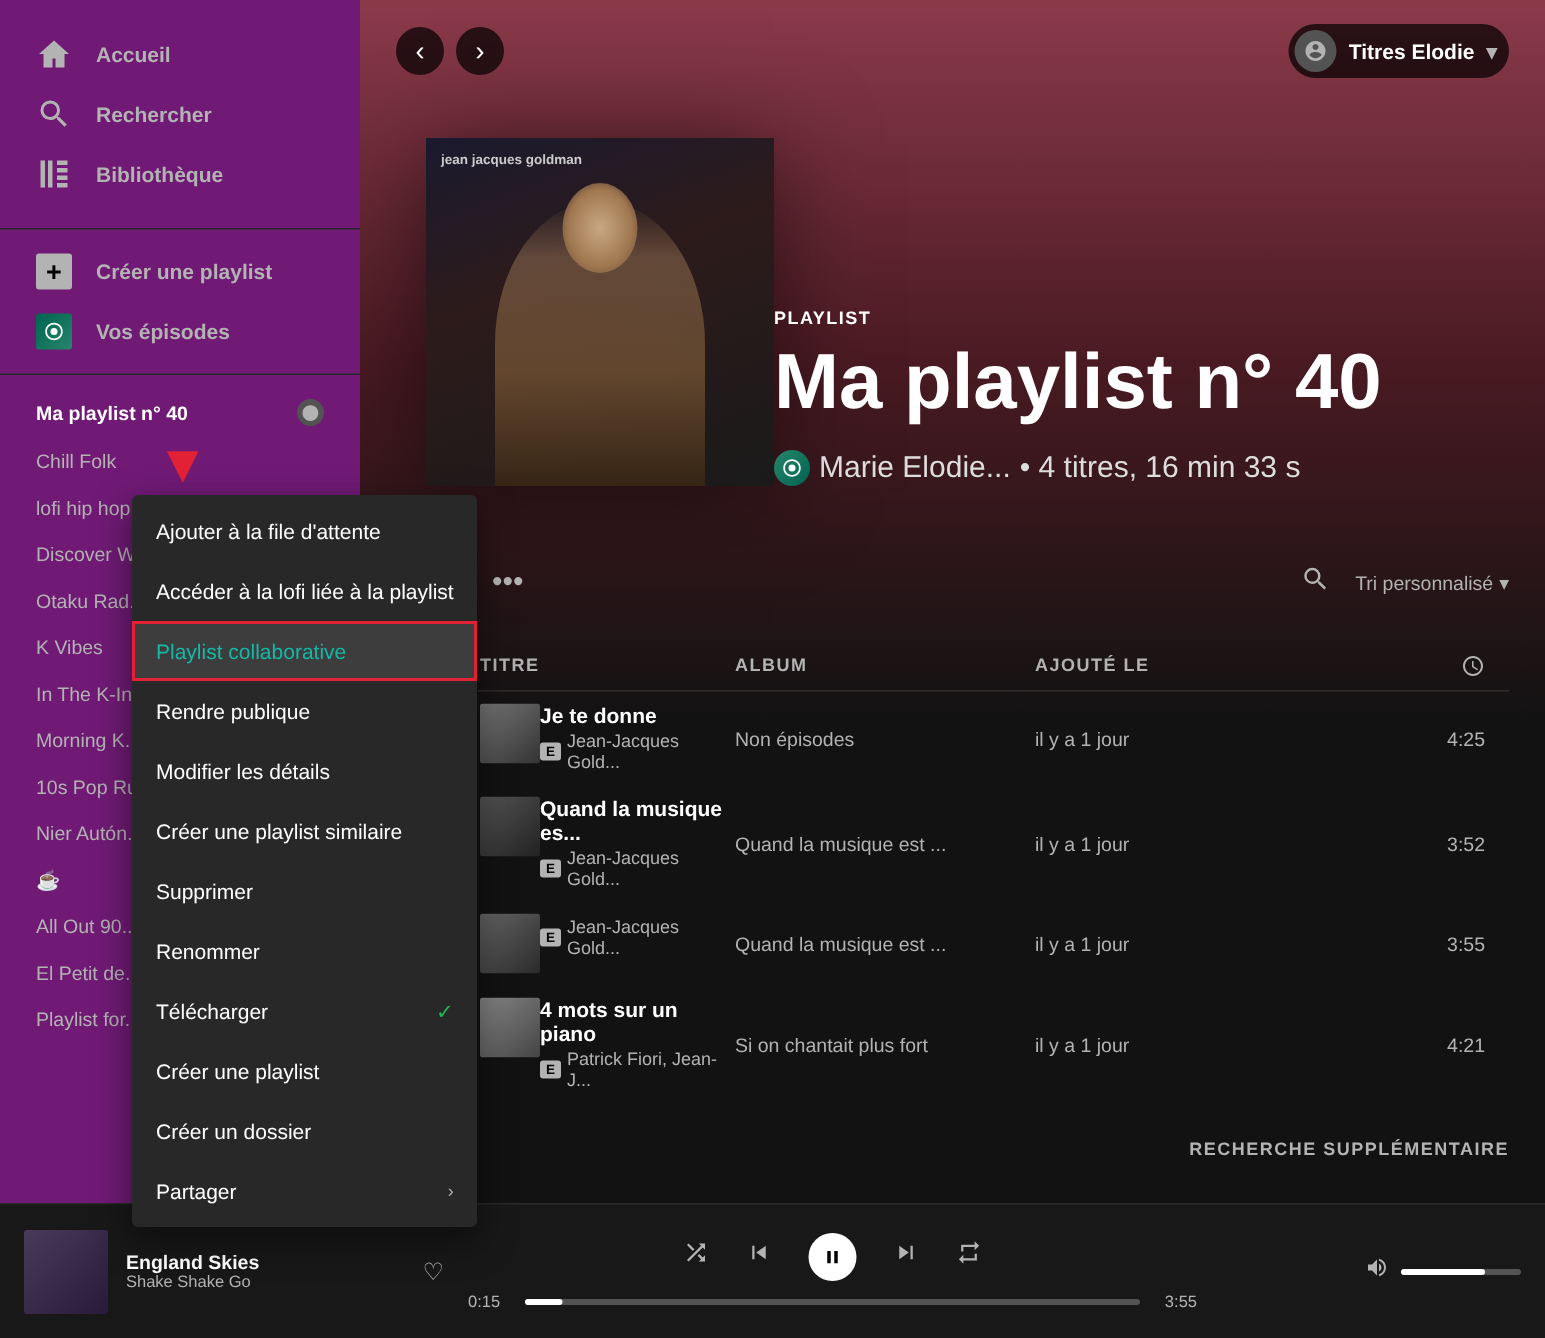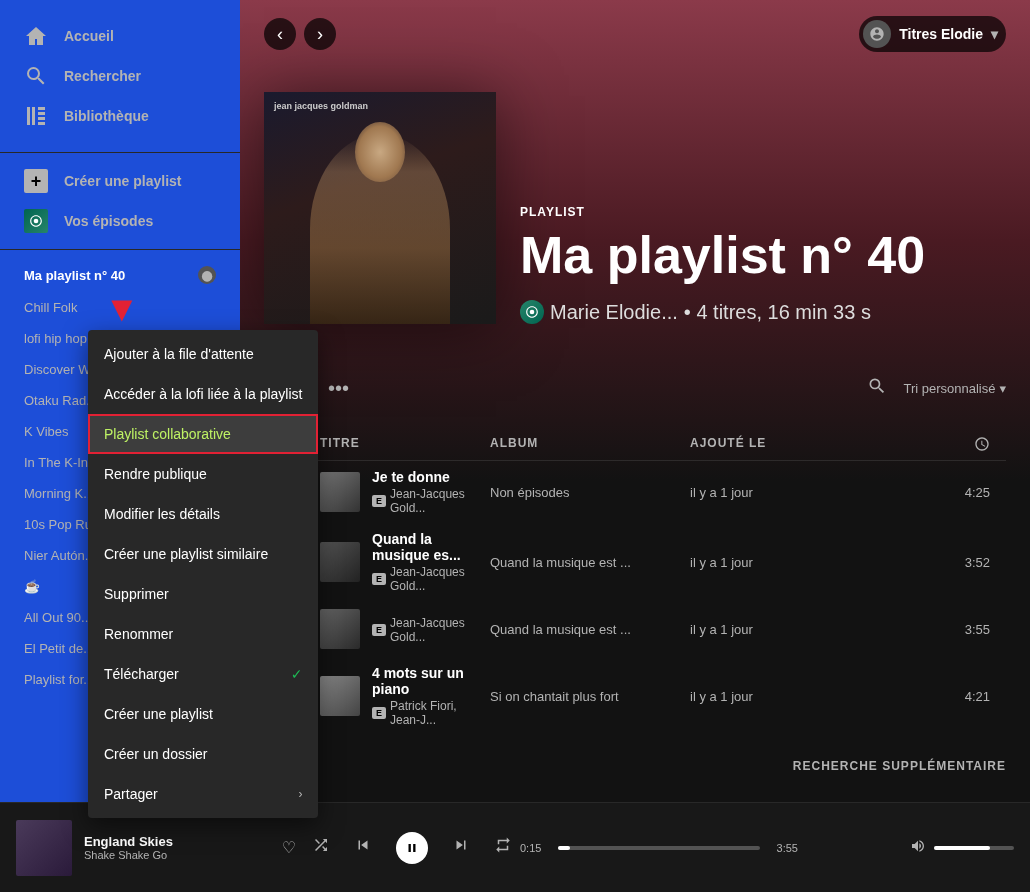--- a/index.html
+++ b/index.html
@@ -18,21 +18,21 @@
     .app-layout {
       display: flex;
       flex: 1;
       overflow: hidden;
       height: calc(892px - 90px);
     }
 
     
     .sidebar {
       width: 240px;
-      background: #1d4ed8;
+      background: #701a75;
       display: flex;
       flex-direction: column;
       overflow: hidden;
       flex-shrink: 0;
     }
     .sidebar-nav {
       padding: 16px 0 8px 0;
     }
     .nav-item {
       display: flex;
@@ -189,21 +189,21 @@
       align-items: center;
       justify-content: center;
       font-size: 10px;
     }
 
     
     .playlist-header {
       display: flex;
       align-items: flex-end;
       padding: 24px 24px 24px 24px;
-      gap: 24px;
+      margin-left: 20px;
     }
     .playlist-cover {
       width: 232px;
       height: 232px;
       box-shadow: 0 4px 60px rgba(0,0,0,0.5);
       flex-shrink: 0;
       background: #333;
       overflow: hidden;
     }
     .cover-image {
@@ -310,21 +310,21 @@
     }
     .track-row {
       display: grid;
       grid-template-columns: 40px 1fr 200px 180px 80px 40px;
       padding: 8px 16px;
       border-radius: 4px;
       align-items: center;
       font-size: 14px;
     }
     .track-num { color: #b3b3b3; font-size: 14px; }
-    .track-info { display: flex; align-items: center; gap: 12px; }
+    .track-info { display: flex; align-items: flex-start; }
     .track-thumb {
       width: 40px;
       height: 40px;
       background: #535353;
       flex-shrink: 0;
       border-radius: 2px;
       overflow: hidden;
     }
     .track-thumb-img {
       width: 100%;
@@ -392,21 +392,21 @@
       display: flex;
       align-items: center;
       justify-content: space-between;
       white-space: nowrap;
     }
     .menu-item.highlighted {
       background: rgba(255,255,255,0.1);
       border: 2px solid #e22134;
       padding: 10px 14px;
     }
-    .menu-item.highlighted .menu-label { color: #bef264; }
+    .menu-item.highlighted .menu-label { color: #14b8a6; }
     .check-icon { color: #1db954; }
     .arrow-icon { color: #b3b3b3; font-size: 12px; }
 
     
     .bottom-player {
       height: 90px;
       background: #181818;
       border-top: 1px solid #282828;
       display: flex;
       align-items: center;
@@ -429,21 +429,21 @@
       flex-shrink: 0;
     }
     .now-info { flex: 1; min-width: 0; }
     .now-title { font-size: 13px; font-weight: 600; white-space: nowrap; overflow: hidden; text-overflow: ellipsis; }
     .now-artist { font-size: 11px; color: #b3b3b3; }
     .heart-btn { background: none; border: none; color: #b3b3b3; cursor: pointer; font-size: 16px; }
 
     .player-controls {
       flex: 1;
       display: flex;
-      flex-direction: row;
+      flex-direction: column;
       align-items: center;
       gap: 8px;
     }
     .control-buttons {
       display: flex;
       align-items: center;
       gap: 24px;
     }
     .ctrl-btn {
       background: none;

